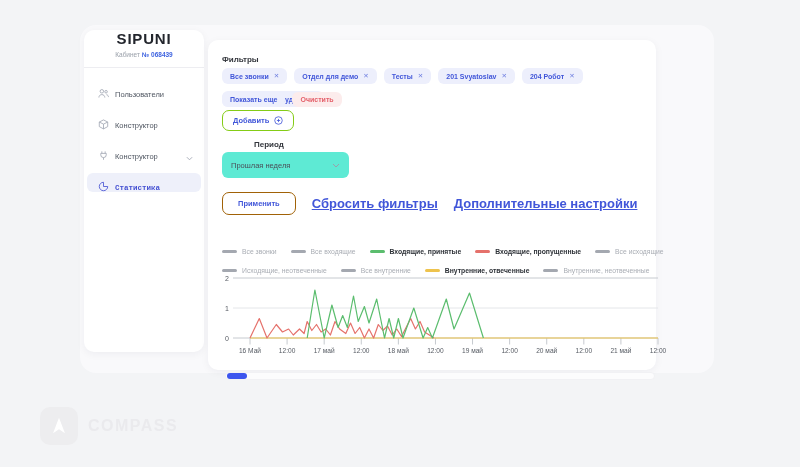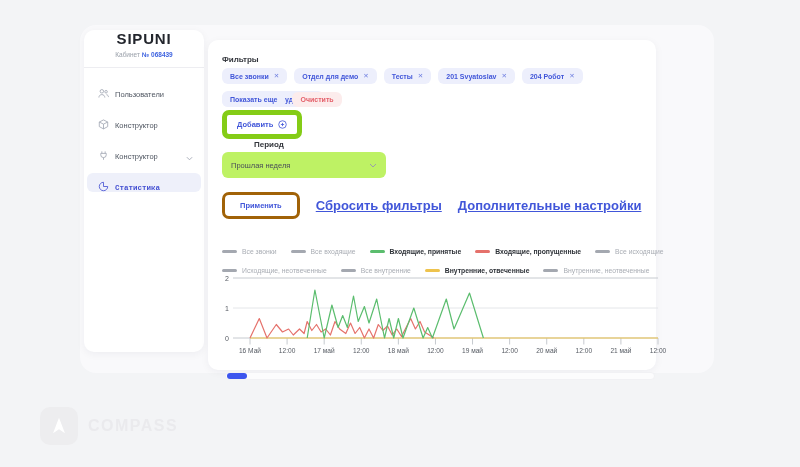--- a/index.html
+++ b/index.html
@@ -34,30 +34,30 @@
 
   .chips { position:absolute; left:14px; top:28px; width:420px; display:flex; flex-wrap:wrap; gap:7px; }
   .chip { display:inline-flex; align-items:center; gap:5px; background:#edeffc; color:#4156d9;
           font-size:7px; font-weight:700; font-family:"Liberation Sans",sans-serif;
           padding:4px 8px; border-radius:6px; border:none; cursor:pointer; white-space:nowrap; }
   .chip .x { font-size:6.5px; color:#6e7ee0; font-weight:400; }
   .chips-row2 { position:absolute; left:14px; top:52px; display:flex; gap:7px; }
   .chip.danger { background:#fcecec; color:#e4606a; }
 
   .add-btn { position:absolute; left:14px; top:70px; display:inline-flex; align-items:center; gap:5px;
-             background:#ffffff; border:5px solid #84cc16; border-radius:7px; padding:5px 10px;
+             background:#ffffff; border:1px solid #84cc16; border-radius:7px; padding:5px 10px;
              font-size:7.5px; font-weight:700; color:#4156d9; cursor:pointer;
              font-family:"Liberation Sans",sans-serif; }
 
-  .dropdown { position:absolute; left:14px; top:112px; width:164px; height:26px; background:#bef264;
+  .dropdown { position:absolute; left:14px; top:112px; width:127px; height:26px; background:#5eead4;
               border-radius:6px; display:flex; align-items:center; padding:0 9px; cursor:pointer; }
   .dropdown .dd-value { font-size:7.5px; color:#4a4f58; flex:1; }
 
   .actions { position:absolute; left:14px; top:152px; display:flex; align-items:center; gap:16px; }
-  .apply-btn { background:#fff; border:3px solid #a16207; border-radius:7px; padding:6px 15px;
+  .apply-btn { background:#fff; border:1px solid #a16207; border-radius:7px; padding:6px 15px;
                font-size:7.5px; font-weight:700; color:#4156d9; cursor:pointer;
                font-family:"Liberation Sans",sans-serif; }
   .link { font-size:13px; font-weight:700; color:#4156d9; text-decoration:underline; cursor:pointer; }
 
   .legend { position:absolute; left:14px; top:208px; width:428px; }
   .legend-row { display:flex; align-items:center; gap:14px; margin-bottom:12px; }
   .legend-item { display:inline-flex; align-items:center; gap:5px; cursor:pointer; white-space:nowrap; }
   .legend-item .dash { width:15px; height:2.5px; border-radius:2px; flex:0 0 auto; }
   .legend-item .ltext { font-size:6.8px; color:#a9adb4; }
   .legend-item.on .ltext { color:#2e3238; font-weight:700; }

